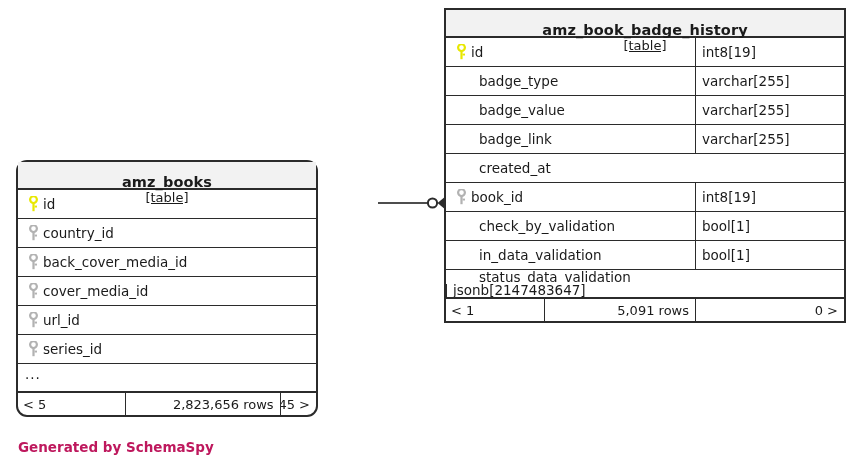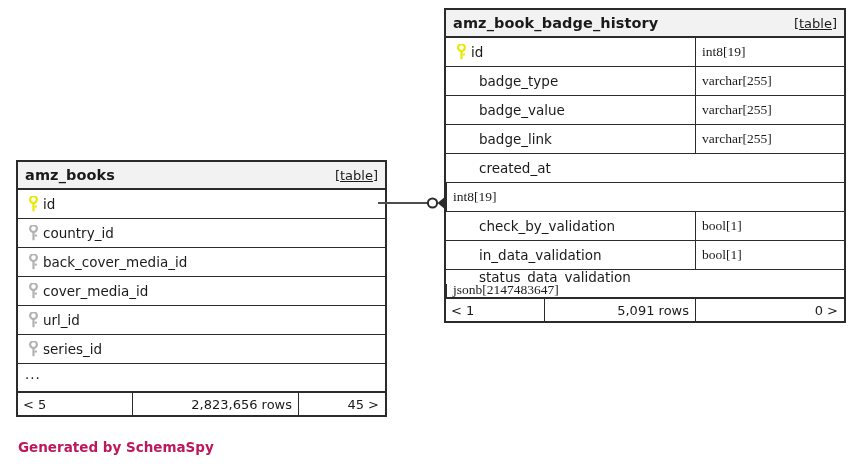--- a/index.html
+++ b/index.html
@@ -25,20 +25,21 @@
   }
   .ent-header {
     display: flex;
     align-items: center;
     justify-content: space-between;
     background: #f2f2f2;
     border-bottom: 2px solid #2b2b2b;
     box-sizing: border-box;
     padding: 12px 7px;
     height: 28px;
+    flex-direction: column;
   }
   .ent-title {
     font-weight: bold;
     font-size: 14.5px;
     letter-spacing: 0.1px;
     white-space: nowrap;
   }
   .ent-kind {
     font-size: 13px;
     color: #1a1a1a;
@@ -66,21 +67,20 @@
   }
   .cell-type {
     display: flex;
     align-items: center;
     box-sizing: border-box;
     border-left: 1.6px solid #2b2b2b;
     padding-left: 6px;
     font-size: 13.5px;
     white-space: nowrap;
     overflow: hidden;
-    font-family: Liberation Serif, serif;
   }
   .col-label {
     font-size: 13.5px;
     white-space: nowrap;
   }
 
   
   .keyslot {
     width: 19px;
     min-width: 19px;
@@ -137,21 +137,21 @@
     top: 439px;
     font-size: 13.5px;
     color: #be185d;
     white-space: nowrap;
     font-weight: bold;
   }
 </style>
 </head>
 <body>
 
-<div class="entity" id="entity-amz-books" style="left:16px; top:160px; width:371px;">
+<div class="entity" id="entity-amz-books" style="left:16px; top:160px; width:302px;border-radius:11px;">
 
   <div class="ent-header">
     <span class="ent-title">amz_books</span>
     <span class="ent-kind">[table]</span>
   </div>
 
   <div class="ent-row">
     <div class="cell-name">
       <span class="keyslot">
         <svg width="9" height="16" viewBox="0 0 9 16" aria-hidden="true">
@@ -288,20 +288,30 @@
   </div>
 
   <div class="ent-row">
     <div class="cell-name">
       <span class="indent-nokey"></span>
       <span class="col-label">created_at</span>
     </div>
   </div>
 
   <div class="ent-row">
+    <div class="cell-name">
+      <span class="keyslot">
+        <svg width="9" height="16" viewBox="0 0 9 16" aria-hidden="true">
+          <circle cx="4.5" cy="3.6" r="3.4" fill="none" stroke="#b2b2b2" stroke-width="2.2"></circle>
+          <rect x="3.4" y="6.2" width="2.2" height="9" fill="#b2b2b2"></rect>
+          <rect x="5.6" y="9.6" width="2.4" height="1.9" fill="#b2b2b2"></rect>
+        </svg>
+      </span>
+      <span class="col-label">book_id</span>
+    </div>
     <div class="cell-type" style="width:149px;">int8[19]</div>
   </div>
 
   <div class="ent-row">
     <div class="cell-name">
       <span class="indent-nokey"></span>
       <span class="col-label">check_by_validation</span>
     </div>
     <div class="cell-type" style="width:149px;">bool[1]</div>
   </div>

